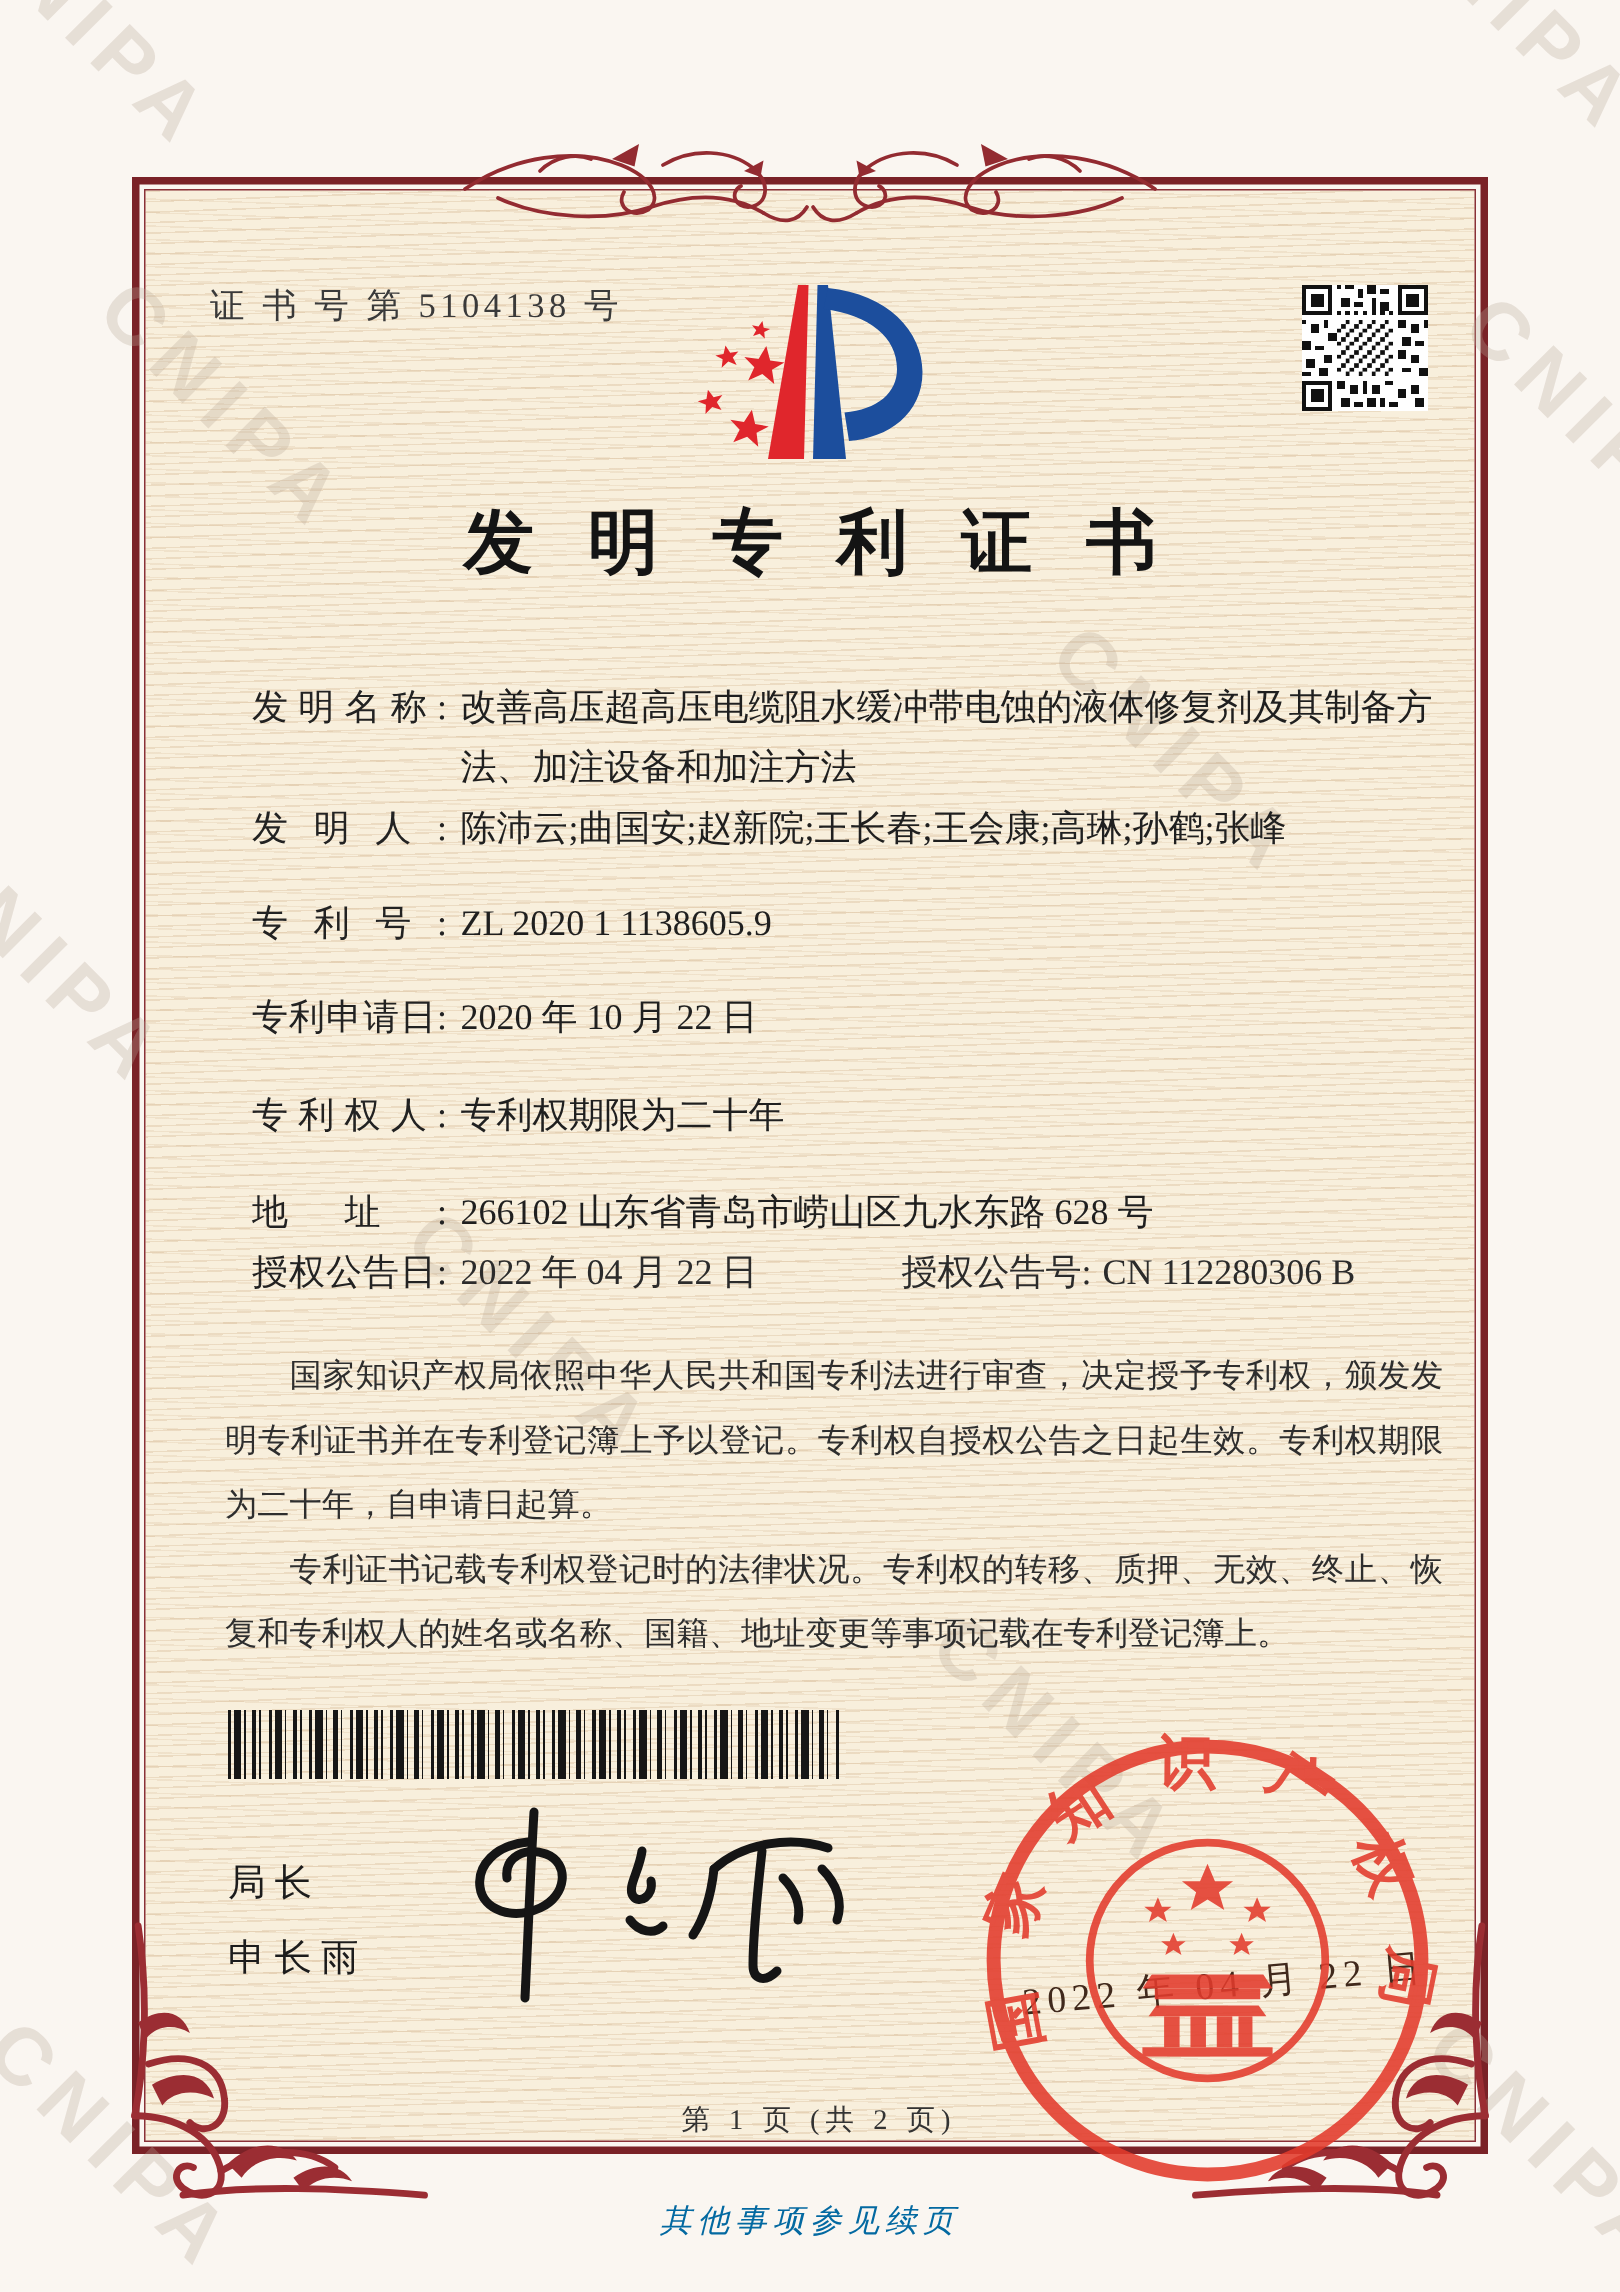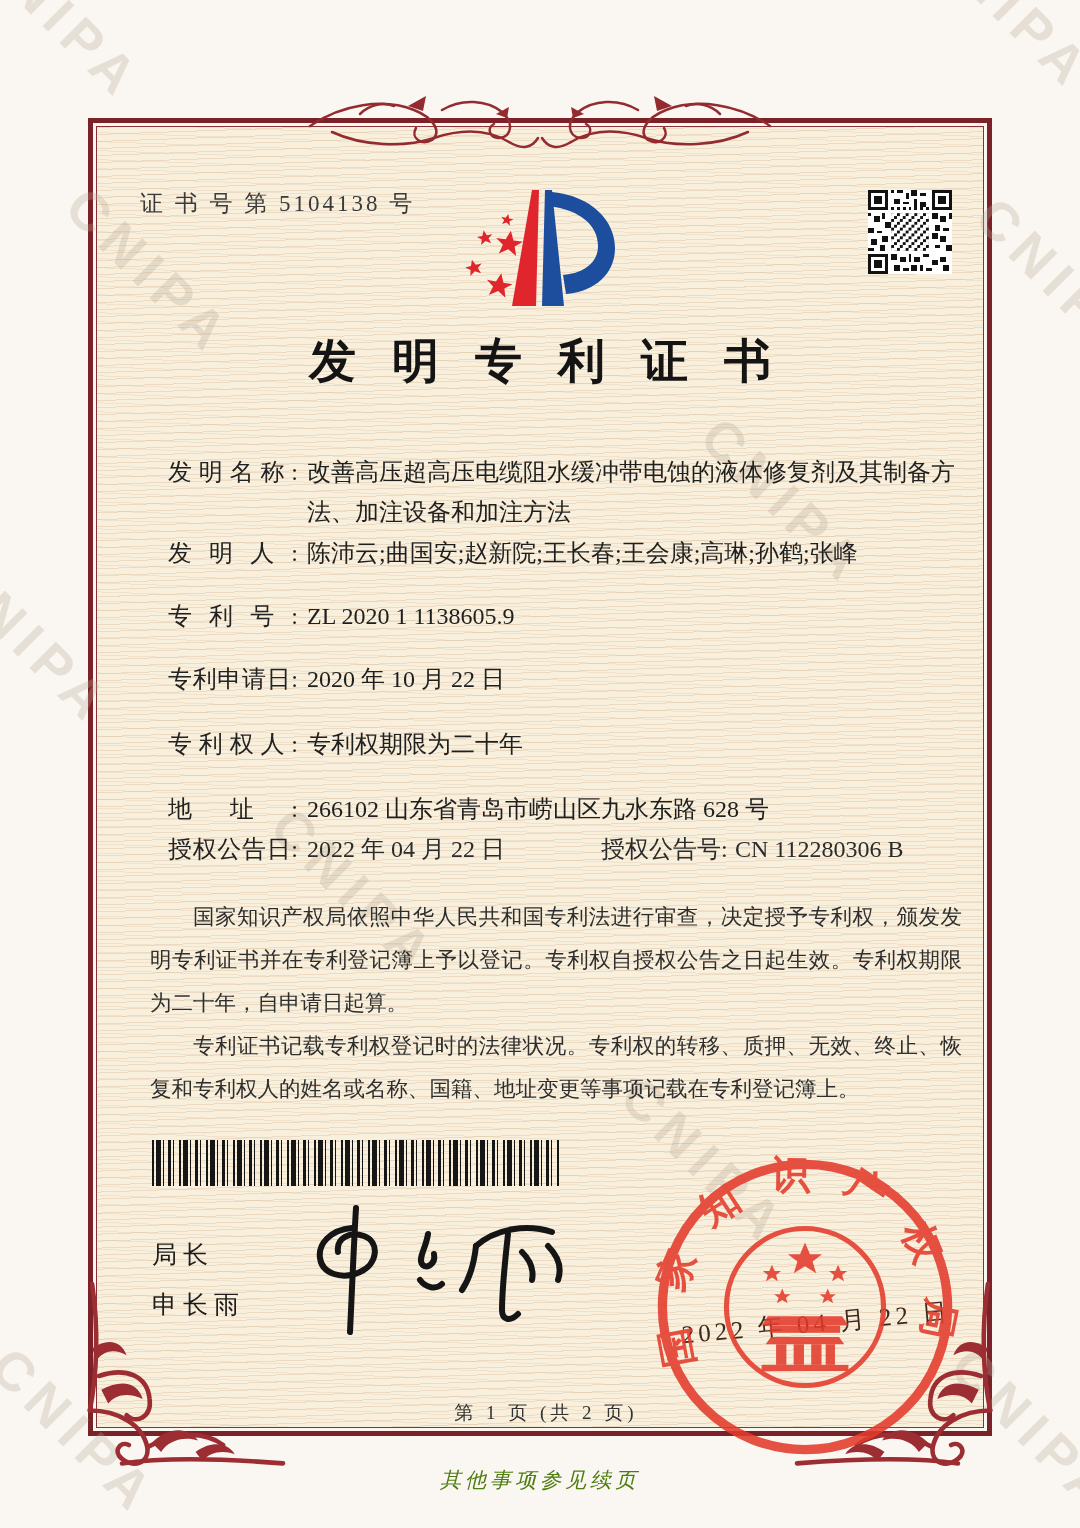--- a/index.html
+++ b/index.html
@@ -74,21 +74,21 @@
   
   .seal-date{
     left:662px;top:1320px;width:310px;text-align:center;z-index:2;
     font-size:25px;color:#40291c;letter-spacing:4px;
     transform:rotate(-5deg);transform-origin:left center;
   }
   .seal{left:650px;top:1152px;z-index:4;opacity:.88;}
   .seal text{font-family:"Liberation Serif","DejaVu Serif",serif;font-weight:bold;}
   
   .page-number{left:0;right:0;top:1400px;text-align:center;font-size:19px;color:#333;z-index:2;letter-spacing:4px;padding-left:12px;}
-  .continuation{left:0;right:0;top:1466px;text-align:center;font-size:21px;color:#4d7c0f;z-index:2;letter-spacing:4px;font-style:italic;}
+  .continuation{left:0;right:0;top:1466px;text-align:center;font-size:21px;color:#0369a1;z-index:2;letter-spacing:4px;font-style:italic;}
 </style>
 </head>
 <body>
 
 <div id="page">
 
   <span class="wm" style="left:-45px;top:-15px">CNIPA</span>
   <span class="wm" style="left:905px;top:-25px">CNIPA</span>
   <span class="wm" style="left:955px;top:250px">CNIPA</span>
   <span class="wm" style="left:-75px;top:610px">CNIPA</span>

